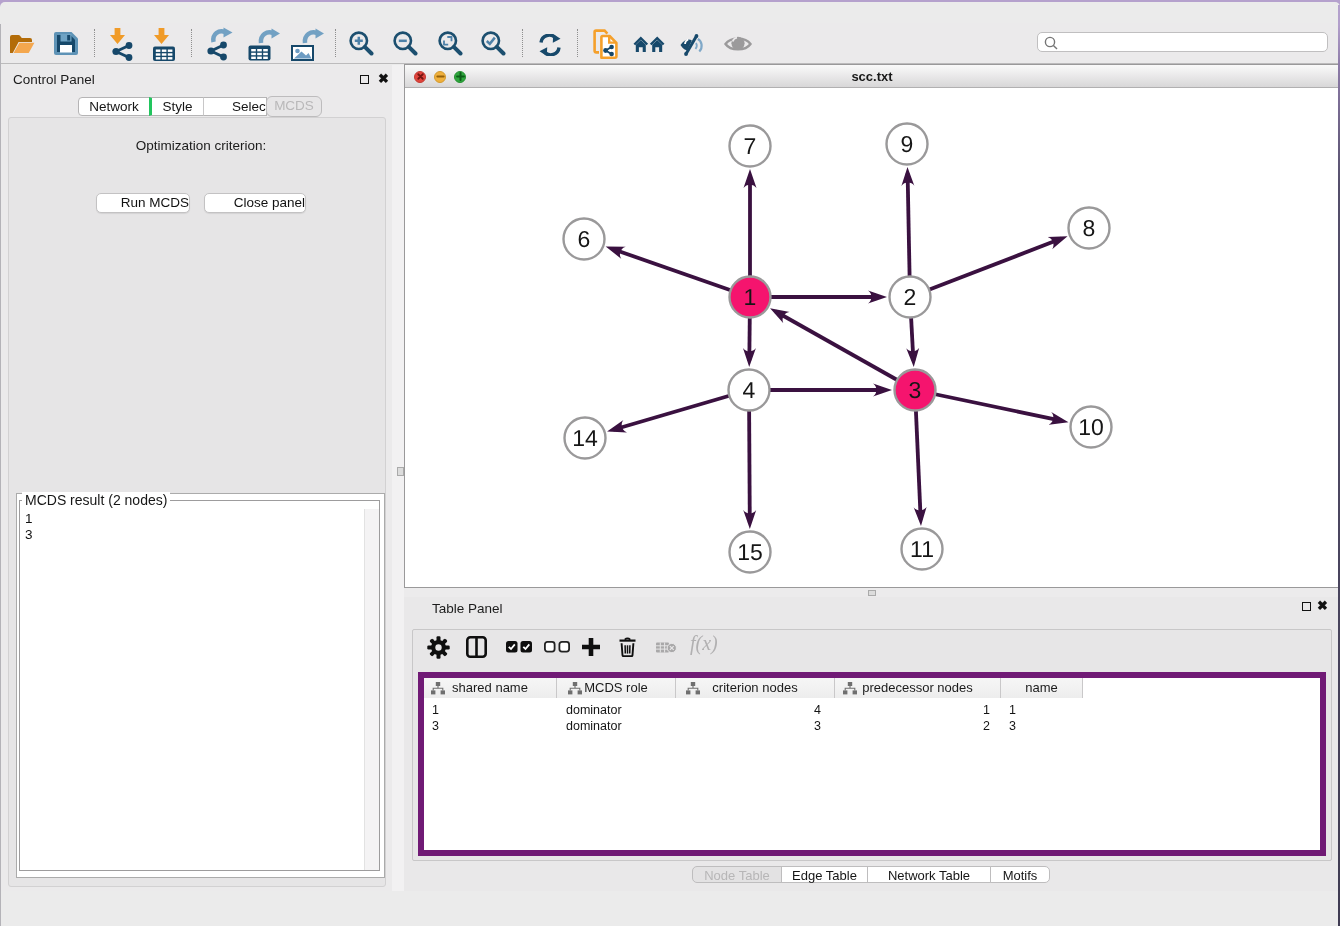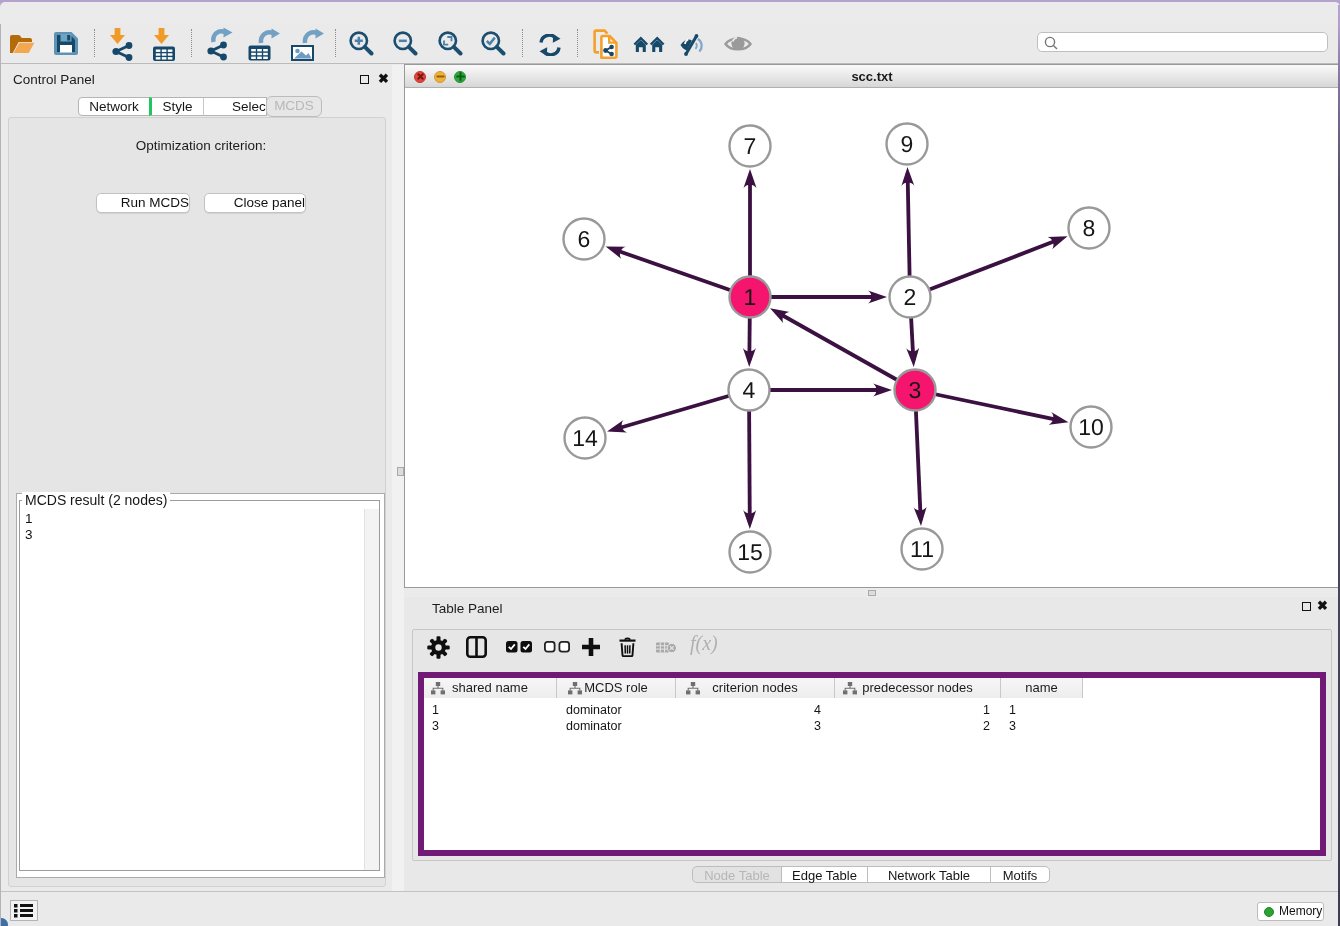--- a/index.html
+++ b/index.html
@@ -424,27 +424,13 @@
           <div class="td" style="left:411px; top:40px; width:155px; text-align:right;">2</div>
           <div class="td" style="left:585px; top:40px;">3</div>
         </div>
       </div>
       <div class="btab" style="left:288px; width:90px; border-radius:5px 0 0 5px; background:#e3e2e3; color:#b7b6b7;">Node Table</div>
       <div class="btab" style="left:377px; width:87px;">Edge Table</div>
       <div class="btab" style="left:463px; width:124px;">Network Table</div>
       <div class="btab" style="left:586px; width:60px; border-radius:0 5px 5px 0;">Motifs</div>
     </div>
   </div>
-  <div id="status">
-    <div id="listbtn"><svg width="20" height="15" viewBox="0 0 20 15" style="margin:2px 3px;">
-          <g fill="#111">
-            <rect x="0" y="1" width="3.5" height="3.5"></rect>
-            <rect x="0" y="6" width="3.5" height="3.5"></rect>
-            <rect x="0" y="11" width="3.5" height="3.5"></rect>
-            <rect x="6" y="1" width="13" height="3"></rect>
-            <rect x="6" y="6" width="13" height="3"></rect>
-            <rect x="6" y="11" width="13" height="3"></rect>
-          </g>
-        </svg></div>
-    <div id="membtn"><div id="memdot"></div>Memory</div>
-    <div id="bluedot"></div>
-  </div>
 </div>
 
 </body></html>

